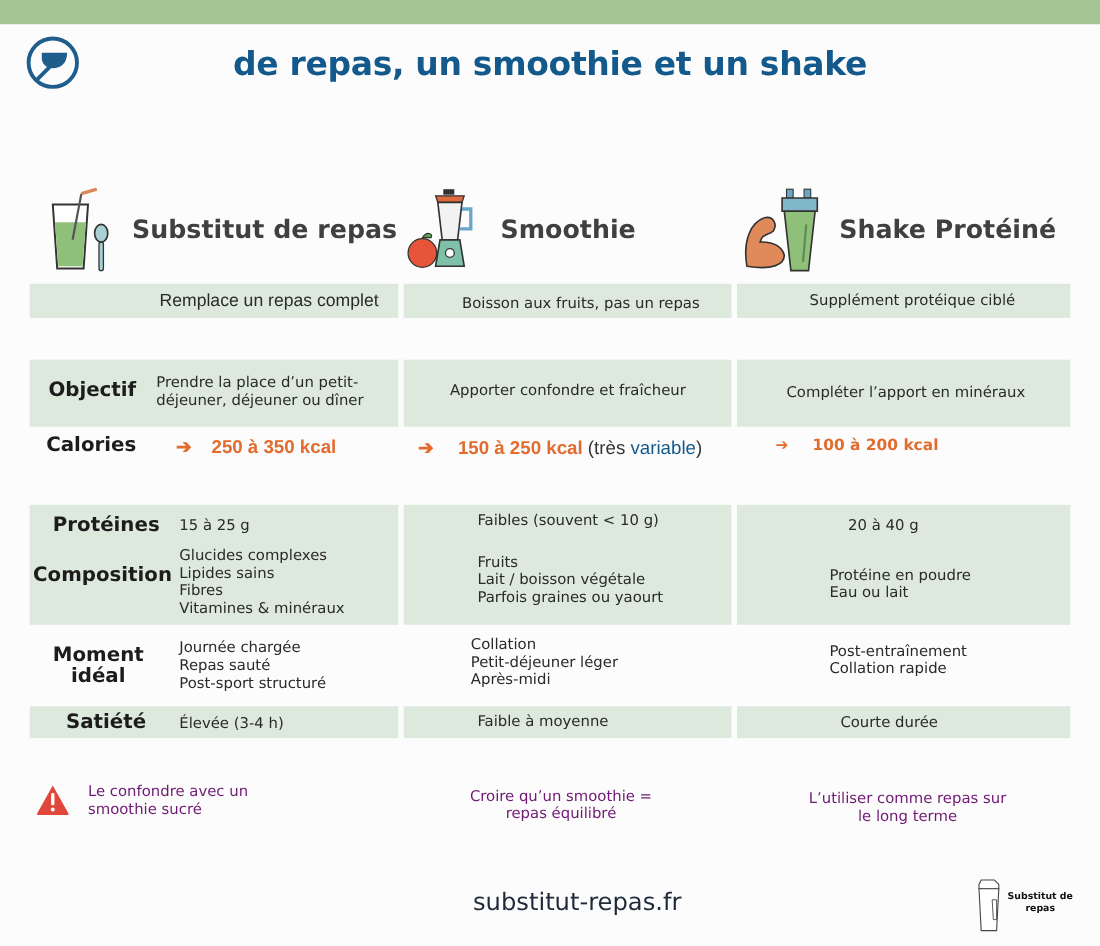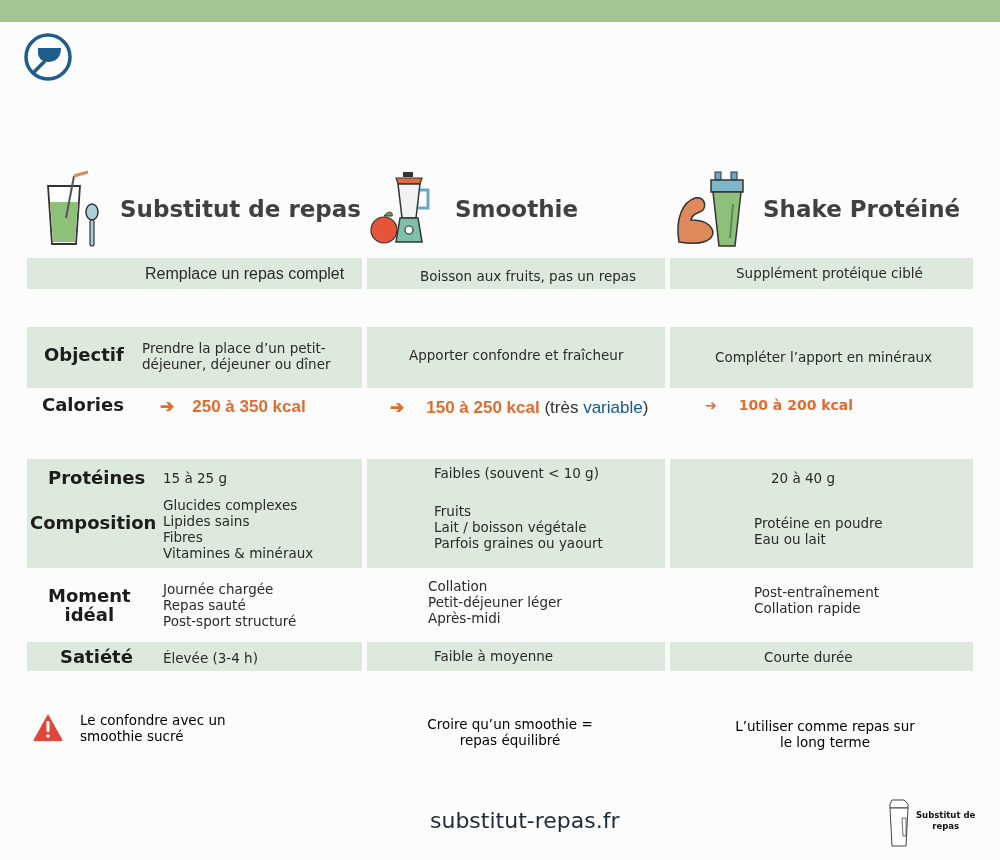--- a/index.html
+++ b/index.html
@@ -21,37 +21,38 @@
 
   .band { position: absolute; background: #dde9dd; }
   .cell-text { position: absolute; font-family: "DejaVu Sans", sans-serif; font-size: 13.5px; color: #2a2a2a; line-height: 16px; white-space: nowrap; }
   .rowlabel { position: absolute; font-family: "DejaVu Sans", sans-serif; font-weight: bold; font-size: 18px; color: #1c1c1c; line-height: 19px; text-align: center; }
 
   .kcal { position: absolute; font-family: "Liberation Sans", sans-serif; font-weight: bold; font-size: 17px; color: #e26b2d; white-space: nowrap; }
   .kcal .arrow { margin-right: 18px; }
   .kcal .note { color: #333; font-weight: normal; }
   .kcal .note-accent { color: #14598c; font-weight: normal; }
 
-  .warn-text { position: absolute; font-family: "DejaVu Sans", sans-serif; font-size: 13.5px; color: #000000; line-height: 16px; }
+  .warn-text { position: absolute; font-family: "DejaVu Sans", sans-serif; font-size: 13.5px; color: #701a75; line-height: 16px; }
 
   .footer-url { position: absolute; left: 430px; top: 808px; font-family: "DejaVu Sans", sans-serif; font-size: 22px; color: #1e2a3a; }
   .brand-text { position: absolute; left: 916px; top: 810px; font-family: "DejaVu Sans", sans-serif; font-weight: bold; font-size: 8.5px; line-height: 11px; text-align: center; color: #111; }
 </style>
 </head>
 <body>
 
 <div class="topbar"></div>
 
 <svg class="logo" viewBox="0 0 50 50">
   <circle cx="25" cy="25" r="22" fill="none" stroke="#1f5d8c" stroke-width="3.5"></circle>
   <path d="M15 16 H38 C38 26 32 30 25 30 C20 30 16 27 15 22 Z" fill="#1f5d8c"></path>
   <line x1="22" y1="29" x2="10" y2="41" stroke="#1f5d8c" stroke-width="3.5"></line>
 </svg>
 
 <h1 class="title">
+  <span>de repas, un smoothie et un shake</span>
 </h1>
 
 <div class="col-head" style="left:42px;">
   <svg class="icon" viewBox="0 0 70 82">
     <path d="M6 18 L10 76 H34 L38 18 Z" fill="#fff" stroke="#333" stroke-width="1.8"></path>
     <path d="M8 34 L11 74 H33 L36 34 Z" fill="#8fc07a"></path>
     <line x1="24" y1="50" x2="32" y2="8" stroke="#555" stroke-width="2"></line>
     <line x1="32" y1="8" x2="46" y2="4" stroke="#d98a5c" stroke-width="3"></line>
     <ellipse cx="50" cy="44" rx="6" ry="8" fill="#a9d0d4" stroke="#333" stroke-width="1.5"></ellipse>
     <rect x="48" y="52" width="4" height="26" rx="2" fill="#a9d0d4" stroke="#333" stroke-width="1.2"></rect>
@@ -100,21 +101,21 @@
   <div>Prendre la place d’un petit-</div>
   <div>déjeuner, déjeuner ou dîner</div>
 </div>
 <div class="cell-text" style="left:409px; top:347px;">Apporter confondre et fraîcheur</div>
 <div class="cell-text" style="left:715px; top:349px;">Compléter l’apport en minéraux</div>
 
 <div class="rowlabel" style="left:42px; top:395px;">Calories</div>
 <div class="kcal" style="left:160px; top:396px;">
   <span class="arrow">➔</span><span>250 à 350 kcal</span>
 </div>
-<div class="kcal" style="left:390px; top:397px;">
+<div class="kcal" style="left:380px; top:397px;">
   <span class="arrow" style="margin-right:22px;">➔</span><span>150 à 250 kcal</span><span class="note"> (très </span><span class="note-accent">variable</span><span class="note">)</span>
 </div>
 <div class="kcal" style="left:705px; top:397px; font-family:'DejaVu Sans',sans-serif; font-size:14px;">
   <span class="arrow" style="margin-right:22px;">➔</span><span>100 à 200 kcal</span>
 </div>
 
 <div class="band" style="left:27px; top:459px; width:335px; height:109px;"></div>
 <div class="band" style="left:367px; top:459px; width:298px; height:109px;"></div>
 <div class="band" style="left:670px; top:459px; width:303px; height:109px;"></div>
 <div class="rowlabel" style="left:48px; top:468px;">Protéines</div>

